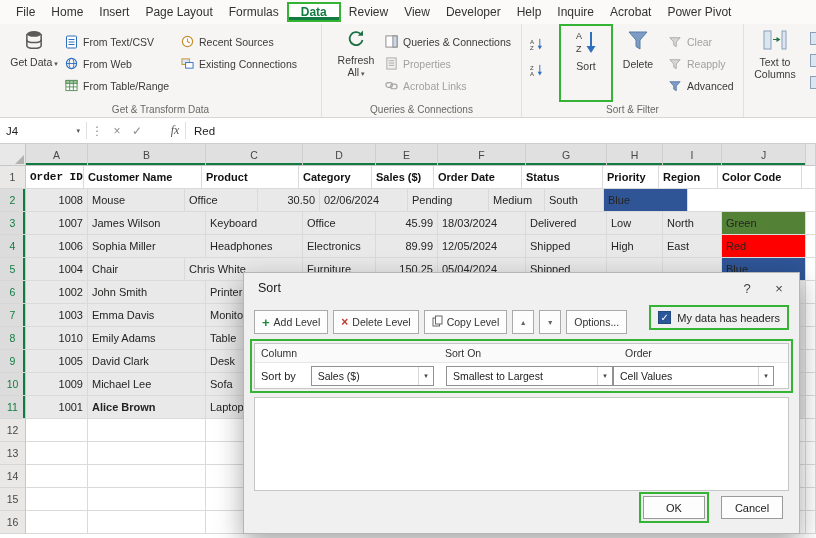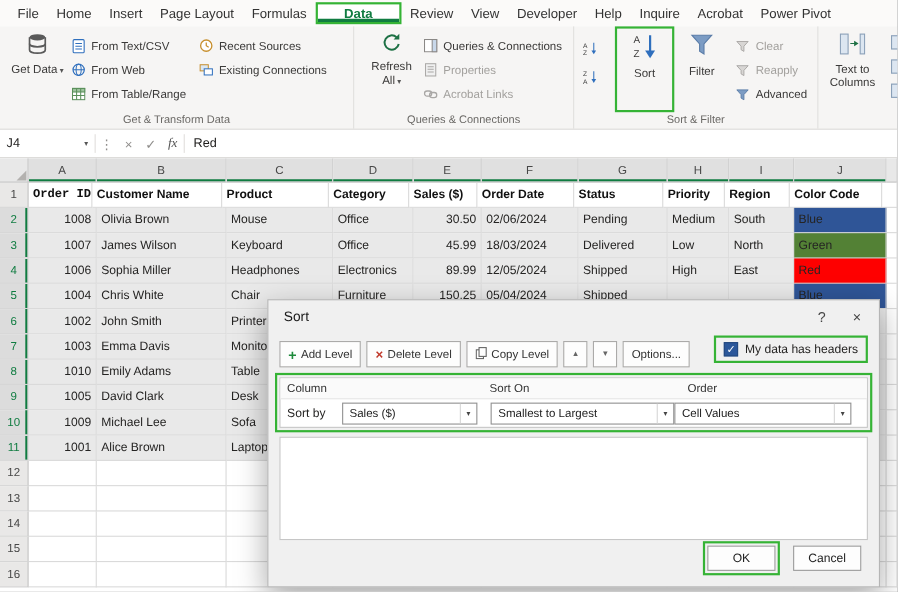--- a/index.html
+++ b/index.html
@@ -6,21 +6,21 @@
   html,body { background:#9a9a9a; }
   .app { position:relative; width:816px; height:538px; background:#fff;
          font-family:"Liberation Sans",sans-serif; font-size:11px; color:#252423;
          overflow:hidden; --hl:#35b335; --grn:#107c41; }
 
   
   .menubar{position:absolute;top:0;left:0;right:0;height:24px;background:#fbfaf9;
            display:flex;align-items:center;padding-left:8px;}
   .tab{padding:3px 8px;font-size:12px;color:#333;white-space:nowrap;}
   .tab.active{color:var(--grn);font-weight:bold;border:2px solid var(--hl);
-              padding:1px 24px;box-shadow:inset 0 -3px 0 var(--grn);background:#fff;}
+              padding:1px 12px;box-shadow:inset 0 -3px 0 var(--grn);background:#fff;}
 
   
   .ribbon{position:absolute;top:24px;left:0;right:0;height:94px;background:#f6f5f4;
           border-bottom:1px solid #d8d6d4;}
   .rgroup{position:absolute;top:0;bottom:0;border-right:1px solid #e2e0de;}
   .rg-label{position:absolute;bottom:2px;left:0;right:0;text-align:center;font-size:10px;
             color:#6a6865;white-space:nowrap;overflow:hidden;}
   .bigbtn{position:absolute;top:5px;width:52px;height:68px;display:flex;flex-direction:column;
           align-items:center;gap:3px;font-size:10.5px;color:#3b3a39;text-align:center;cursor:default;}
   .bigbtn .lbl{line-height:1.15;}
@@ -32,21 +32,21 @@
   .hl-outline{outline:2px solid var(--hl);outline-offset:3px;}
   .stub{position:absolute;width:14px;height:13px;border:1px solid #8aa0b8;background:#dce6f1;}
 
   
   .fbar{position:absolute;top:118px;left:0;right:0;height:26px;background:#fff;
         border-bottom:1px solid #cfcdcb;display:flex;align-items:stretch;}
   .namebox{width:86px;display:flex;align-items:center;justify-content:space-between;
            padding:0 6px;font-size:11.5px;}
   .fdiv{width:1px;background:#e1dfdd;margin:4px 0;}
   .fico{width:20px;display:flex;align-items:center;justify-content:center;color:#8f8d8b;font-size:12px;}
-  .fx{font-family:"Liberation Serif",serif;font-style:italic;color:#555;font-size:12px;}
+  .fx{font-family:"Liberation Serif",serif;font-style:italic;color:#555;font-size:12px;margin-left:18px;}
   .ftext{flex:1;display:flex;align-items:center;padding-left:8px;font-size:11.5px;color:#1d1c1b;}
 
   
   .grid{position:absolute;top:144px;left:0;right:0;bottom:0;background:#fff;}
   .ghead{display:flex;height:22px;}
   .corner{width:26px;background:#e8e8e8;border-right:1px solid #c6c6c6;border-bottom:1px solid #c6c6c6;position:relative;}
   .corner:after{content:"";position:absolute;right:1px;bottom:1px;
                 border-left:9px solid transparent;border-bottom:9px solid #b3b1af;}
   .ghcell{background:#e8e8e8;border-right:1px solid #cfcfcf;border-bottom:1px solid #c6c6c6;
           display:flex;align-items:center;justify-content:center;font-size:10.5px;color:#474747;}
@@ -256,21 +256,21 @@
             </svg>
         </span>
         <span class="lbl">Sort</span>
       </div>
       <div class="bigbtn" style="left:94px;width:44px;">
         <span>
           <svg width="22" height="24" viewBox="0 0 22 24">
               <path d="M2 3h18l-7 8v9l-4-2.5V11Z" fill="#7c9cc4" stroke="#5b7da8"></path>
             </svg>
         </span>
-        <span class="lbl">Filter</span>
+        <span class="lbl">Delete</span>
       </div>
       <div class="smallbtn disabled" style="left:146px;top:7px;">
         <span class="ic">
             <svg width="12" height="12" viewBox="0 0 14 14">
               <path d="M1 2h12l-4.5 5v5.5l-3-1.8V7z" fill="#d8d6d4" stroke="#a9a7a5"></path>
             </svg>
           </span>
         <span>Clear</span>
       </div>
       <div class="smallbtn disabled" style="left:146px;top:29px;">
@@ -350,21 +350,20 @@
           <div class="gcell bold" style="width: 88px;">Order Date</div>
           <div class="gcell bold" style="width: 81px;">Status</div>
           <div class="gcell bold" style="width: 56px;">Priority</div>
           <div class="gcell bold" style="width: 59px;">Region</div>
           <div class="gcell bold" style="width: 84px;">Color Code</div>
           <div class="gcell" style="flex: 1 1 0%;"></div>
         </div>
         <div class="grow">
           <div class="rnum selnum">2</div>
           <div class="gcell right sel" style="width: 62px;">1008</div>
-          <div class="gcell sel" style="width: 118px;">Olivia Brown</div>
           <div class="gcell sel" style="width: 97px;">Mouse</div>
           <div class="gcell sel" style="width: 73px;">Office</div>
           <div class="gcell right sel" style="width: 62px;">30.50</div>
           <div class="gcell sel" style="width: 88px;">02/06/2024</div>
           <div class="gcell sel" style="width: 81px;">Pending</div>
           <div class="gcell sel" style="width: 56px;">Medium</div>
           <div class="gcell sel" style="width: 59px;">South</div>
           <div class="gcell" style="width: 84px; background: rgb(47, 85, 151);">Blue</div>
           <div class="gcell" style="flex: 1 1 0%;"></div>
         </div>
@@ -392,22 +391,22 @@
           <div class="gcell sel" style="width: 88px;">12/05/2024</div>
           <div class="gcell sel" style="width: 81px;">Shipped</div>
           <div class="gcell sel" style="width: 56px;">High</div>
           <div class="gcell sel" style="width: 59px;">East</div>
           <div class="gcell" style="width: 84px; background: rgb(254, 0, 0);">Red</div>
           <div class="gcell" style="flex: 1 1 0%;"></div>
         </div>
         <div class="grow">
           <div class="rnum selnum">5</div>
           <div class="gcell right sel" style="width: 62px;">1004</div>
+          <div class="gcell sel" style="width: 97px;">Chair</div>
           <div class="gcell sel" style="width: 118px;">Chris White</div>
-          <div class="gcell sel" style="width: 97px;">Chair</div>
           <div class="gcell sel" style="width: 73px;">Furniture</div>
           <div class="gcell right sel" style="width: 62px;">150.25</div>
           <div class="gcell sel" style="width: 88px;">05/04/2024</div>
           <div class="gcell sel" style="width: 81px;">Shipped</div>
           <div class="gcell sel" style="width: 56px;"></div>
           <div class="gcell sel" style="width: 59px;"></div>
           <div class="gcell" style="width: 84px; background: rgb(47, 85, 151);">Blue</div>
           <div class="gcell" style="flex: 1 1 0%;"></div>
         </div>
         <div class="grow">
@@ -476,21 +475,21 @@
           <div class="gcell sel" style="width: 88px;"></div>
           <div class="gcell sel" style="width: 81px;"></div>
           <div class="gcell sel" style="width: 56px;"></div>
           <div class="gcell sel" style="width: 59px;"></div>
           <div class="gcell sel" style="width: 84px;"></div>
           <div class="gcell" style="flex: 1 1 0%;"></div>
         </div>
         <div class="grow">
           <div class="rnum selnum">11</div>
           <div class="gcell right sel" style="width: 62px;">1001</div>
-          <div class="gcell sel" style="width: 118px;">Alice Brown</div>
+          <div class="gcell sel" style="width: 118px; font-weight: bold;">Alice Brown</div>
           <div class="gcell sel" style="width: 97px;">Laptop</div>
           <div class="gcell sel" style="width: 73px;"></div>
           <div class="gcell right sel" style="width: 62px;"></div>
           <div class="gcell sel" style="width: 88px;"></div>
           <div class="gcell sel" style="width: 81px;"></div>
           <div class="gcell sel" style="width: 56px;"></div>
           <div class="gcell sel" style="width: 59px;"></div>
           <div class="gcell sel" style="width: 84px;"></div>
           <div class="gcell" style="flex: 1 1 0%;"></div>
         </div>

